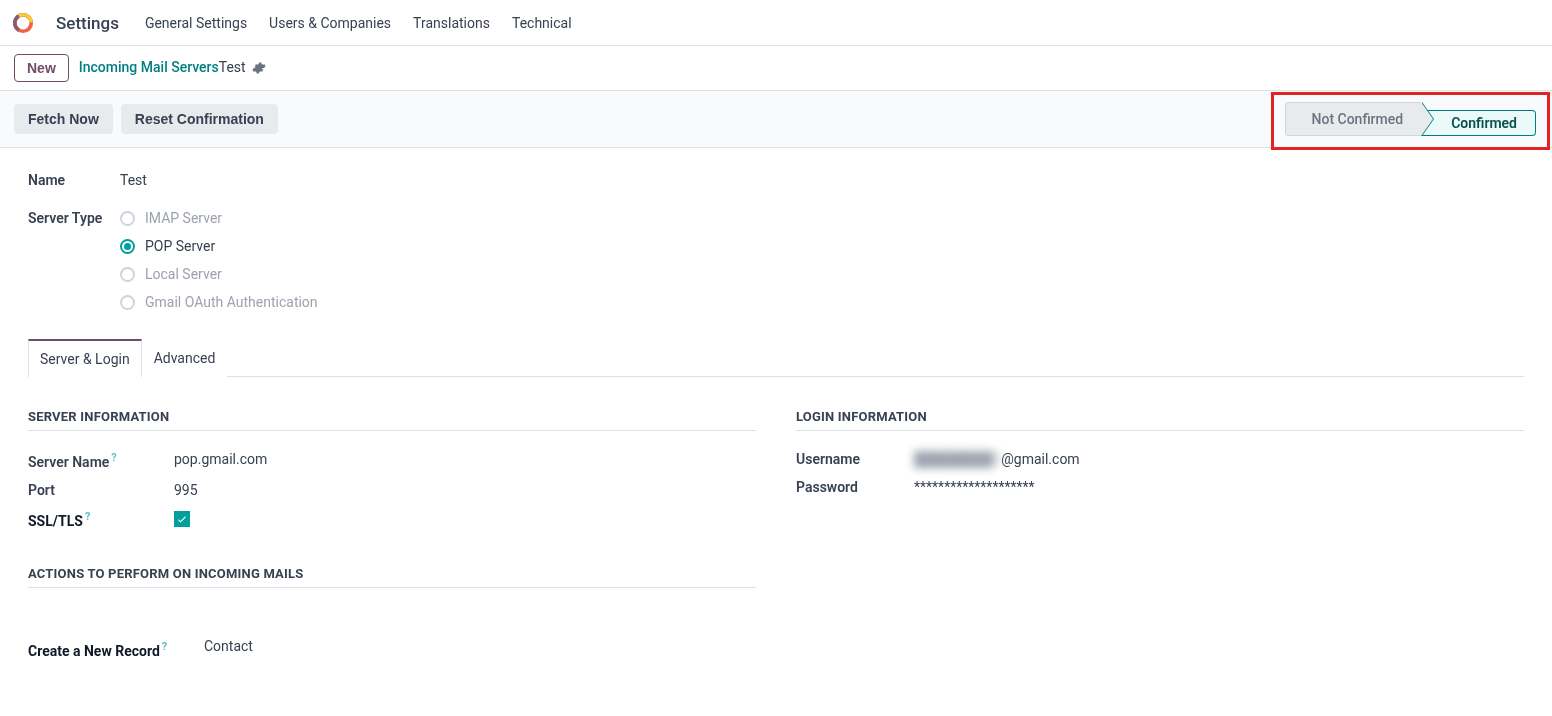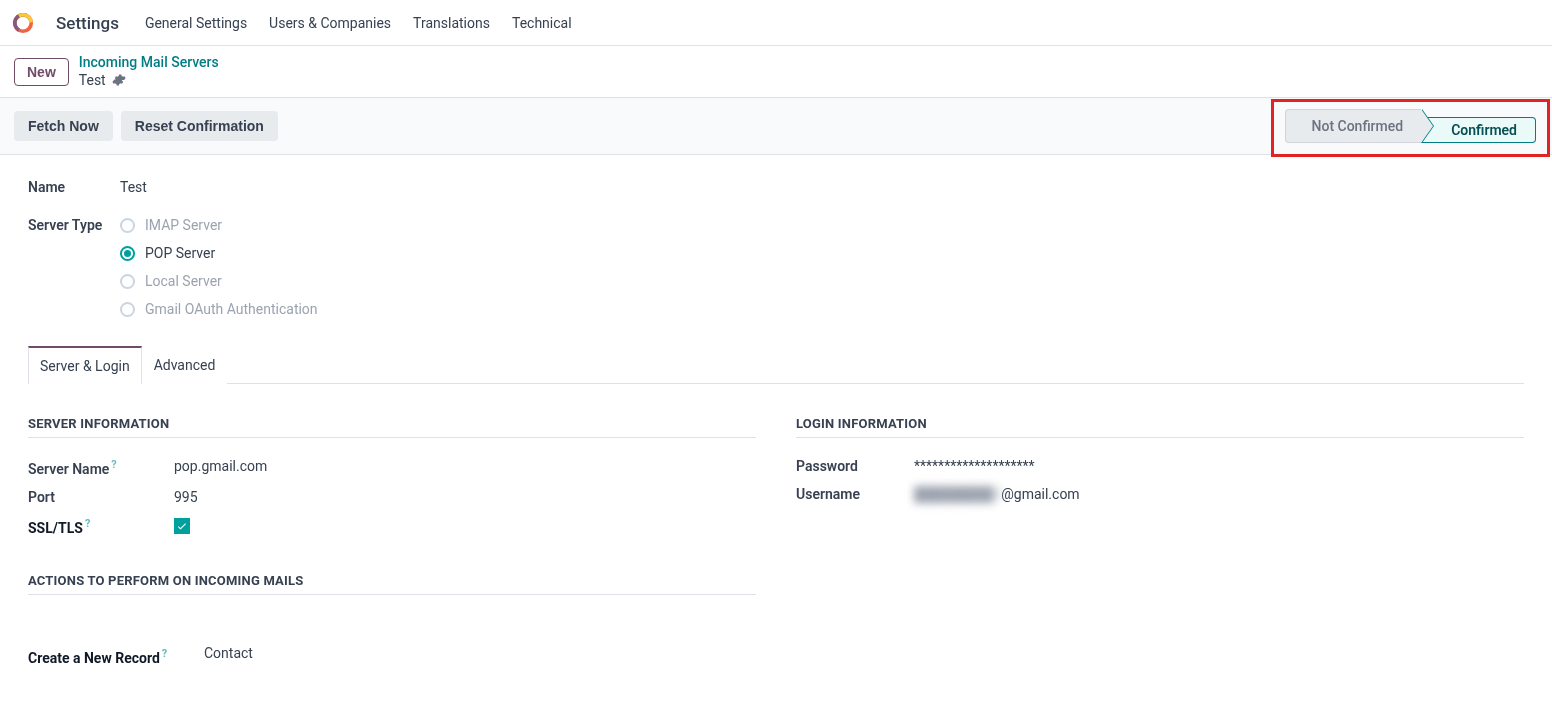--- a/index.html
+++ b/index.html
@@ -3,21 +3,21 @@
 <meta charset="utf-8">
 <style>
 * { box-sizing: border-box; margin: 0; padding: 0; }
 body { font-family: -apple-system, "Segoe UI", Roboto, sans-serif; font-size: 14px; color: #374151; background: #fff; }
 .topbar { display: flex; align-items: center; height: 46px; border-bottom: 1px solid #dee2e6; padding: 0 12px; gap: 22px; }
 .topbar .logo { width: 22px; height: 22px; }
 .topbar .app-title { font-size: 17px; font-weight: 500; color: #374151; margin-right: 4px; }
 .topbar .nav-item { font-size: 14px; color: #374151; cursor: pointer; }
 .subhdr { display: flex; align-items: center; padding: 8px 14px 8px 14px; gap: 10px; border-bottom: 1px solid #dee2e6; }
 .btn-new { border: 1px solid #714B67; background: #fff; color: #714B67; font-weight: 600; padding: 5px 12px; border-radius: 4px; cursor: pointer; font-size: 14px; }
-.bc { display: flex; flex-direction: column; line-height: 1.25; }
+.bc { display: flex; flex-direction: row; line-height: 1.25; }
 .bc .link { color: #017e84; font-size: 14px; cursor: pointer; font-weight: 500;}
 .bc .cur { display: flex; align-items: center; gap: 6px; font-size: 14px; color: #374151; }
 .gear { width: 14px; height: 14px; fill:#6b7280; }
 .action-row { display: flex; align-items: center; justify-content: space-between; background: #f9fafb; border-bottom: 1px solid #dee2e6; padding: 9px 14px; }
 .action-btns { display: flex; gap: 8px; }
 .btn-soft { background: #e7ebee; border: none; color: #374151; padding: 7px 14px; border-radius: 4px; font-weight: 600; cursor: pointer; font-size: 14px; }
 .status-wrap { position: relative; padding: 2px; }
 .status-chevron { display: flex; height: 34px; }
 .sc-item { position: relative; display: flex; align-items: center; padding: 0 18px 0 26px; font-size: 14px; font-weight: 500; }
 .sc-a { background: #e7ebee; color: #6b7280; border: 1px solid #d1d5db; border-right: none; border-top-left-radius: 4px; border-bottom-left-radius: 4px; }
@@ -163,25 +163,25 @@
       <div class="section-title">Actions to Perform on Incoming Mails</div>
       <div class="fr" style="padding:6px 0;margin-top:44px;">
         <div class="flabel-q"><span>Create a New Record</span><span class="help">?</span></div>
         <div>Contact</div>
       </div>
     </div>
 
     <div class="col">
       <div class="section-title">Login Information</div>
       <div class="fr" style="padding:6px 0;">
-        <div style="width:82px; flex-shrink:0; font-weight:600;">Password</div>
-        <div>********************</div>
-      </div>
-      <div class="fr" style="padding:6px 0;">
         <div style="width:82px; flex-shrink:0; font-weight:600;">Username</div>
         <div>
           <span class="blur">████████3</span><span>@gmail.com</span>
         </div>
+      </div>
+      <div class="fr" style="padding:6px 0;">
+        <div style="width:82px; flex-shrink:0; font-weight:600;">Password</div>
+        <div>********************</div>
       </div>
     </div>
   </div>
 
 </div>
 
 </body></html>

